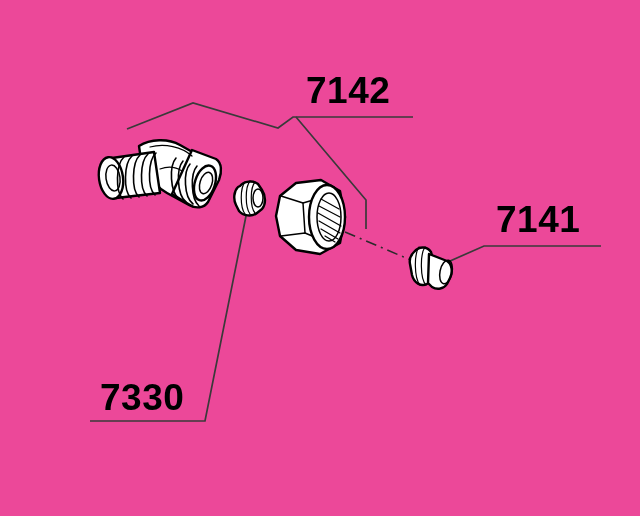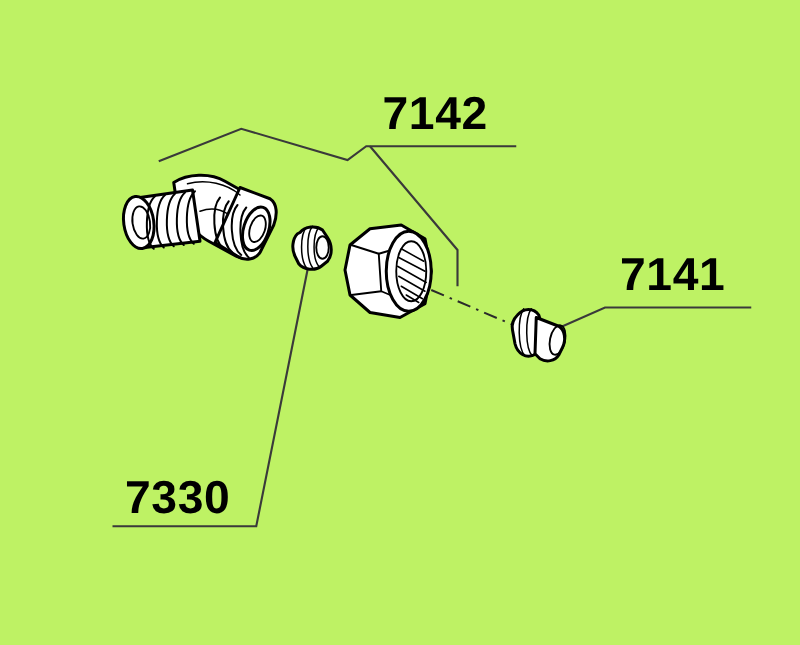--- a/index.html
+++ b/index.html
@@ -10,21 +10,21 @@
   body {
     width: 640px;
     height: 516px;
     font-family: "Liberation Sans", sans-serif;
     overflow: hidden;
   }
   #diagram-root {
     position: relative;
     width: 640px;
     height: 516px;
-    background: #bef264;
+    background: #ec4899;
   }
   svg#parts-diagram {
     display: block;
     width: 640px;
     height: 516px;
   }
   .part-outline {
     fill: #ffffff;
     stroke: #000000;
     stroke-width: 2.4;

